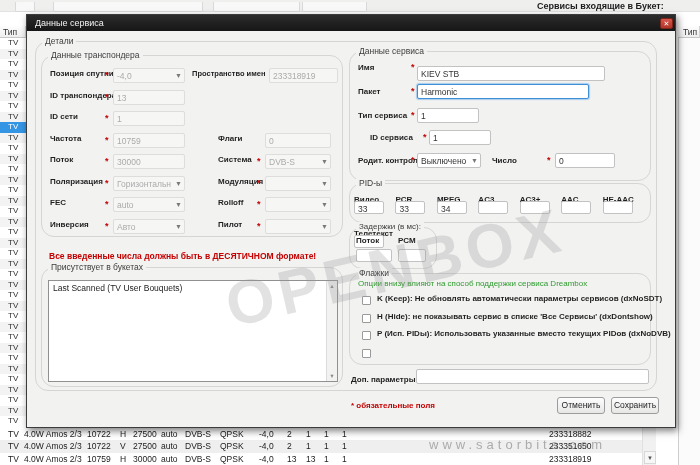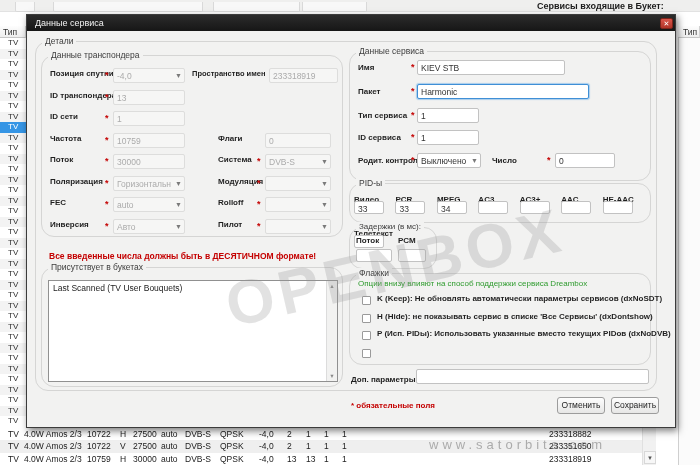--- a/index.html
+++ b/index.html
@@ -339,39 +339,39 @@
           <div class="ar dn">▼</div>
         </div>
       </div>
     </div>
 
     <div class="group" style="left:322px;top:36px;width:302px;height:130px">
       <span class="legend">Данные сервиса</span>
       <div style="position:absolute;left:0;top:8px;right:0;height:15px">
         <span class="lab s-lab">Имя</span>
         <span class="req s-req">*</span>
-        <div class="fv" style="left:67px;top:0;width:148px">
+        <div class="fv" style="left:67px;top:6px;width:188px">
             <span class="val">KIEV STB</span>
           </div>
       </div>
       <div style="position:absolute;left:0;top:32px;right:0;height:15px">
         <span class="lab s-lab">Пакет</span>
         <span class="req s-req">*</span>
         <div class="fv focus" style="left:67px;top:0;width:172px">
             <span class="val">Harmonic</span>
           </div>
       </div>
       <div style="position:absolute;left:0;top:56px;right:0;height:15px">
         <span class="lab s-lab">Тип сервиса</span>
         <span class="req s-req">*</span>
         <div class="fv" style="left:67px;top:0;width:62px">
             <span class="val">1</span>
           </div>
       </div>
-      <div style="position:absolute;left:0;top:78px;right:0;height:15px">
+      <div style="position:absolute;left:12px;top:78px;right:0;height:15px">
         <span class="lab s-lab">ID сервиса</span>
         <span class="req s-req">*</span>
         <div class="fv" style="left:67px;top:0;width:62px">
             <span class="val">1</span>
           </div>
       </div>
       <div style="position:absolute;left:0;top:101px;right:0;height:15px">
         <span class="lab s-lab">Родит. контроль</span>
         <span class="req s-req">*</span>
         <div class="fv select" style="left:67px;top:0;width:64px">

